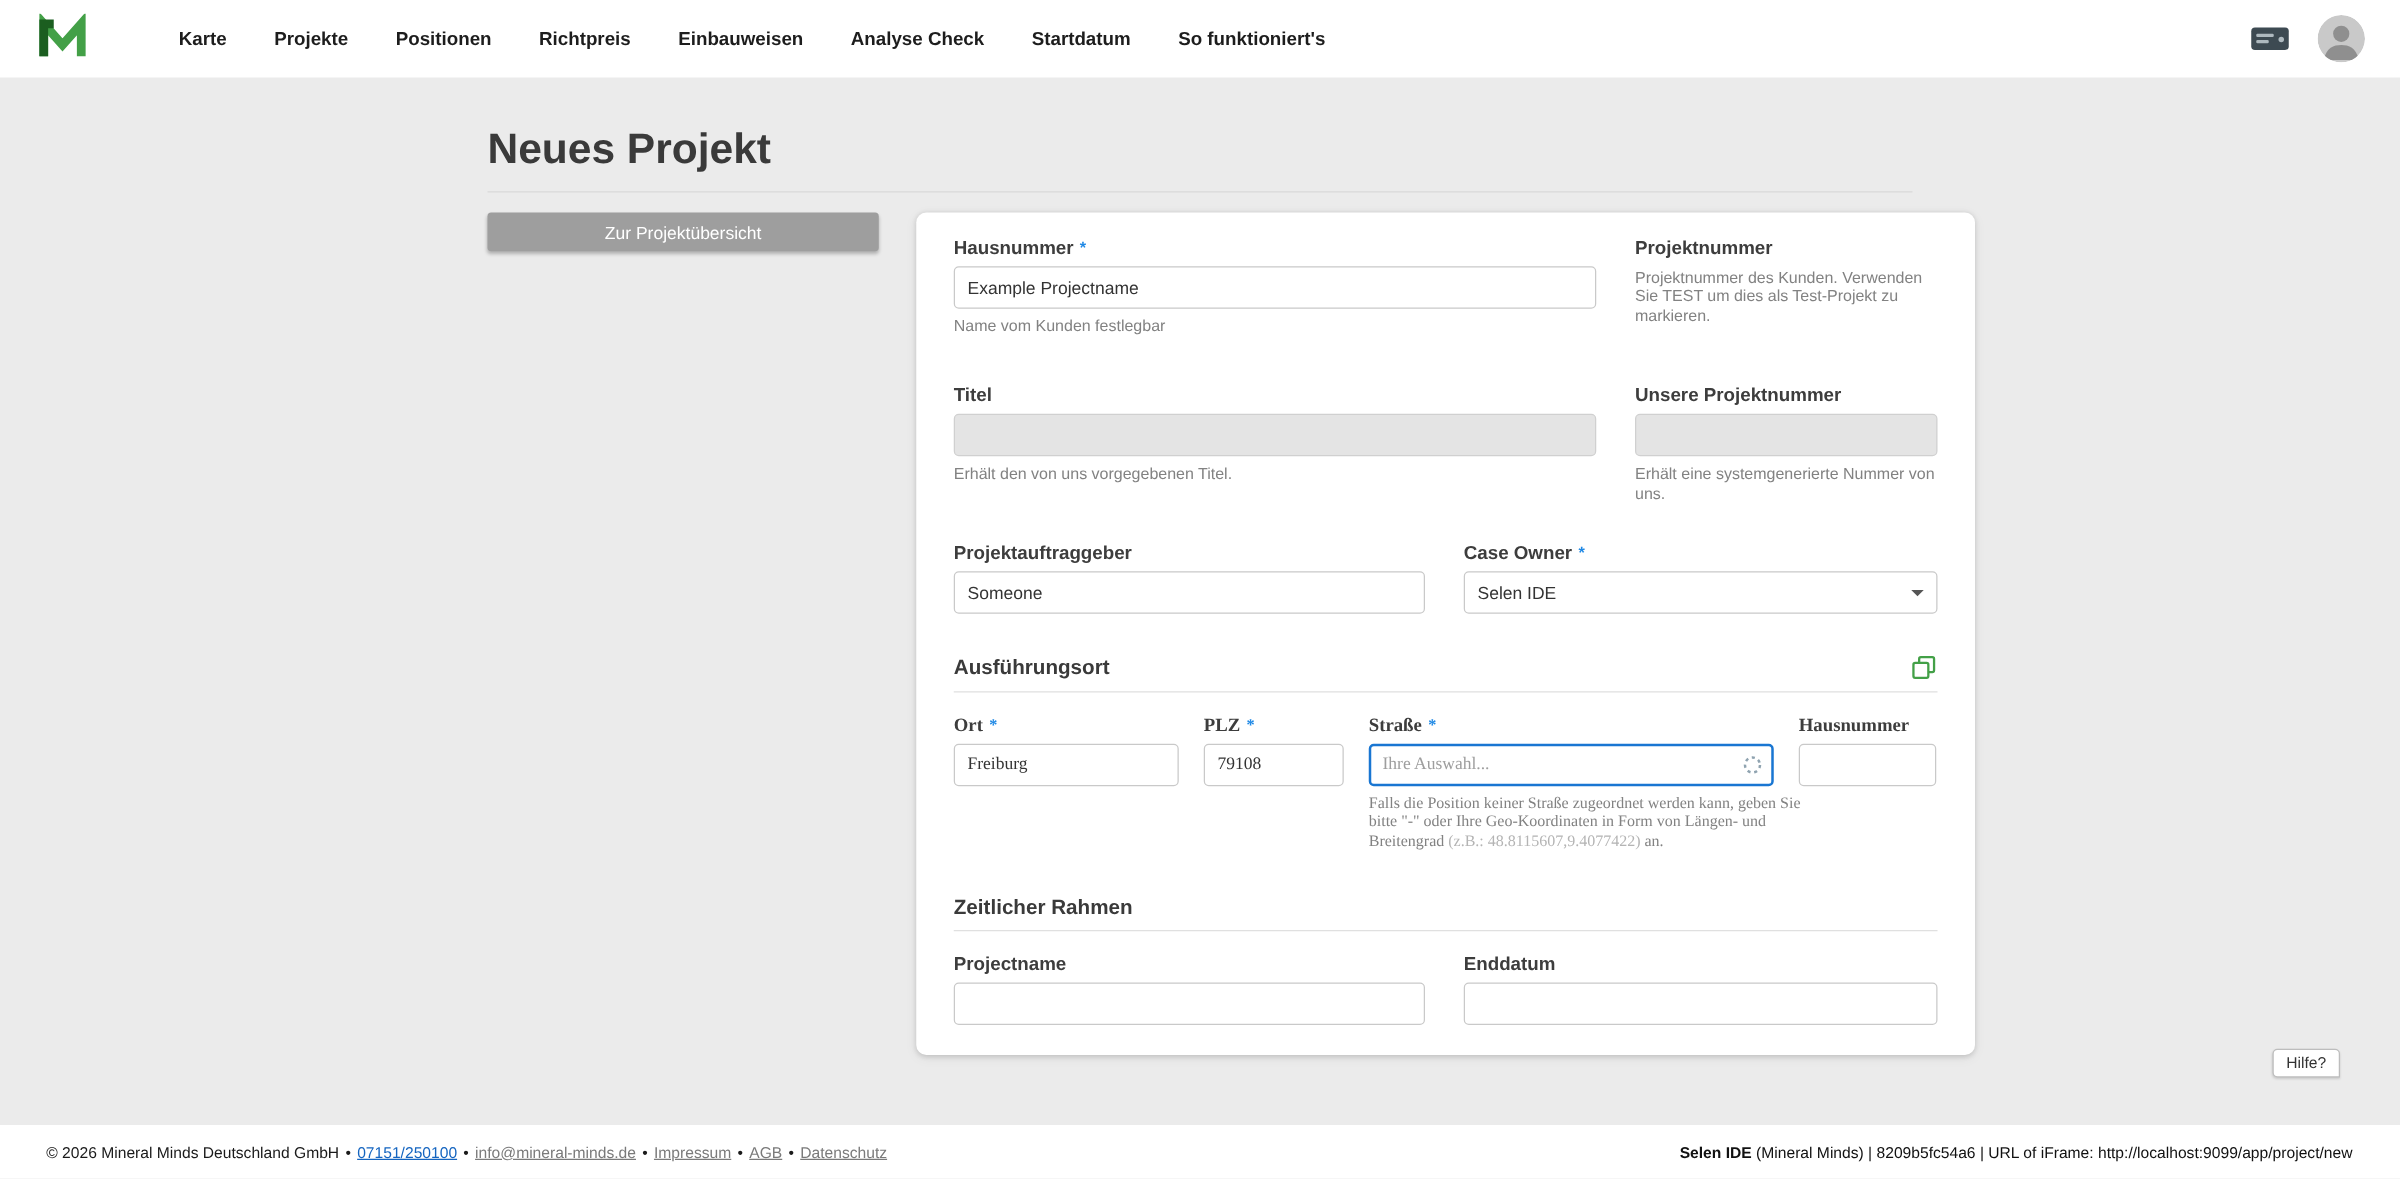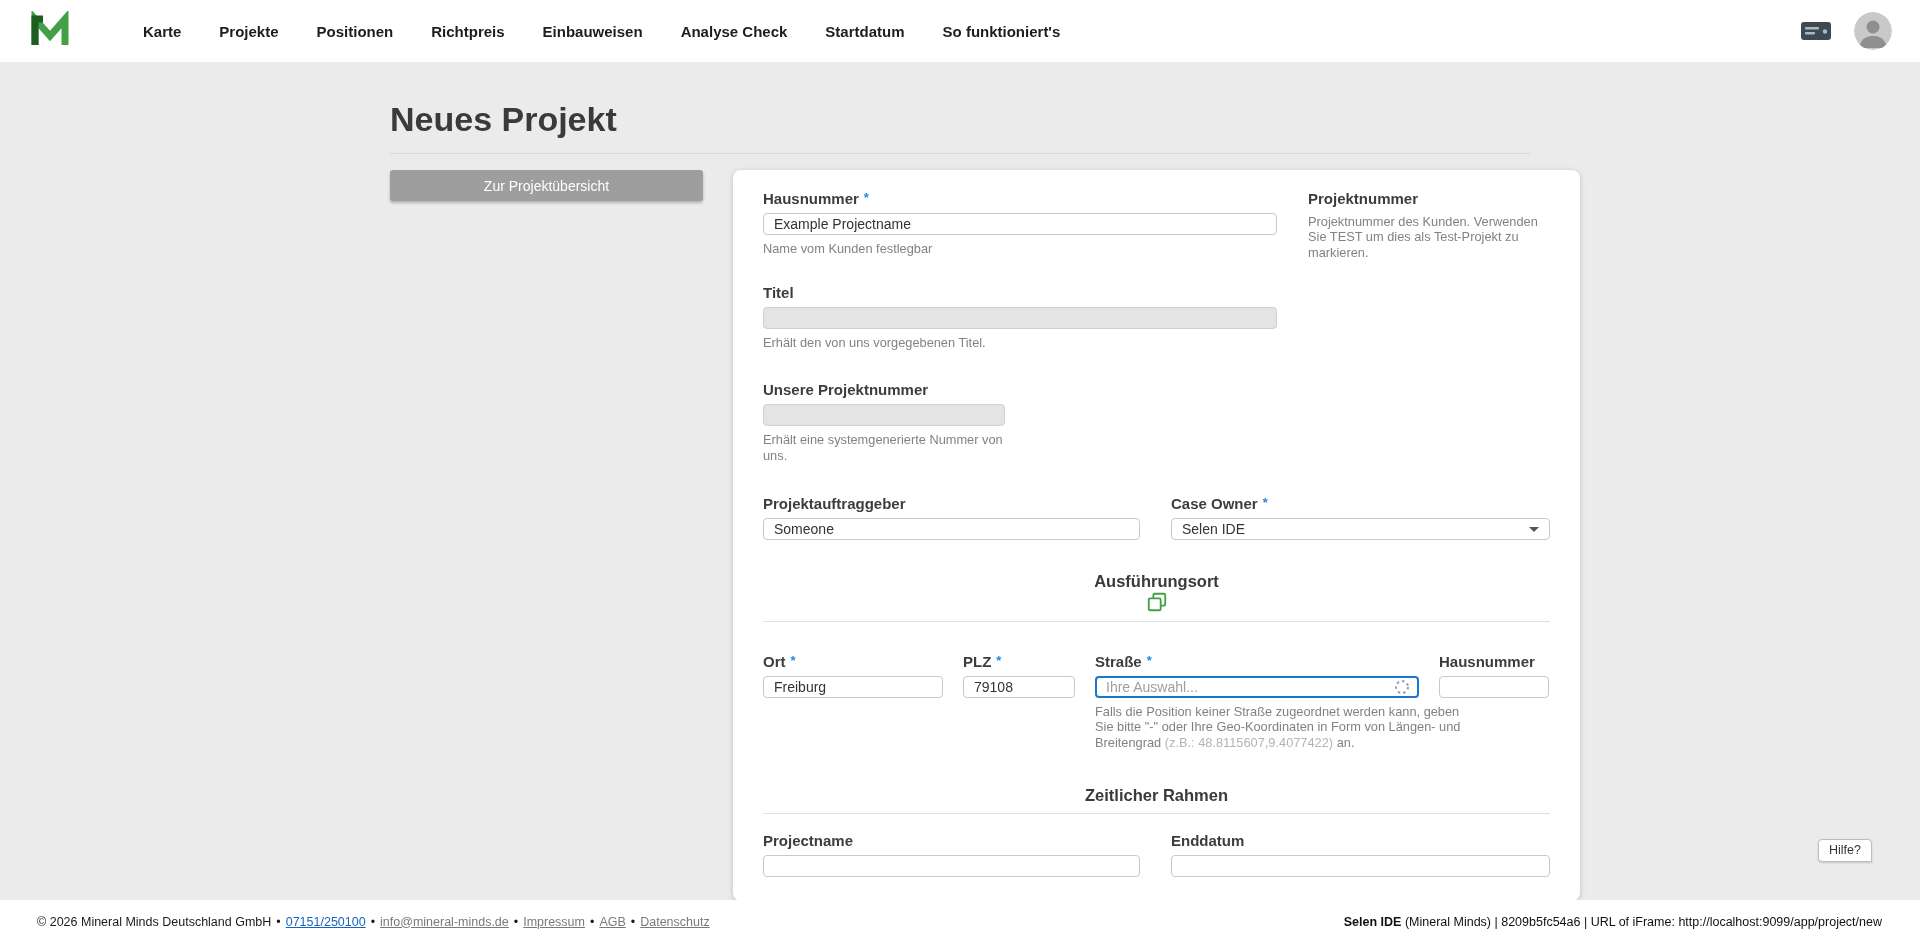--- a/index.html
+++ b/index.html
@@ -59,21 +59,21 @@
   .c379 { width:379px; flex:none; }
   .c180 { width:180px; flex:none; }
   .c112 { width:112px; flex:none; }
   .c324 { width:324px; flex:none; }
   .c110 { width:110px; flex:none; }
 
   .lbl-row { display:flex; gap:5px; align-items:flex-start; margin-bottom:5px; }
   .flabel { font-size:15px; font-weight:700; color:#3d3d3d; line-height:18px; }
   .req { color:#1e88e5; font-weight:700; font-size:13px; line-height:15px; }
   .txt {
-    width:100%; height:22px;
+    width:100%; height:34px;
     border:1px solid #c9c9c9; border-radius:4px;
     padding:0 10px; font-size:14px; color:#333;
     background:#fff; font-family:inherit; outline:none;
   }
   .txt::placeholder { color:#9e9e9e; }
   .txt.disabled { background:#e4e4e4; border-color:#d0d0d0; }
   .txt.focused { border:2px solid #1976d2; padding:0 9px; }
   .helper { font-size:12.8px; color:#828282; margin-top:6px; line-height:1.2; }
   .helper .dim { color:#b4b4b4; }
   .helper-wide { width:370px; }
@@ -82,28 +82,28 @@
   .spinner { position:absolute; right:9px; top:50%; margin-top:-8px; }
 
   .select { display:flex; align-items:center; justify-content:space-between; cursor:pointer; }
   .caret {
     width:0; height:0;
     border-left:5px solid transparent; border-right:5px solid transparent;
     border-top:5px solid #555;
     display:inline-block;
   }
 
-  .section-head { display:flex; align-items:center; justify-content:space-between;flex-direction:column; }
+  .section-head { display:flex; align-items:center; justify-content:space-between; }
   .section-title { font-size:16.5px; font-weight:700; color:#3a3a3a; }
   .copy-btn { cursor:pointer; display:flex; }
   .card-divider { border:none; border-top:1px solid #e0e0e0; margin:8px 0 0; }
 
-  .mt24 { margin-top:24px;flex-direction:column; }
+  .mt24 { margin-top:40px; }
   .mt32 { margin-top:32px; }
-  .mt17 { margin-top:31px; }
+  .mt17 { margin-top:18px;font-family:Liberation Serif, serif; }
   .mt36 { margin-top:36px; }
   .mt18 { margin-top:18px; }
 
   
   .hilfe {
     position:absolute; right:48px; bottom:81px;
     background:#fff; border:1px solid #bdbdbd;
     border-radius:4px 4px 0 4px;
     padding:3px 10px 4px;
     font-size:12.5px; color:#333;

